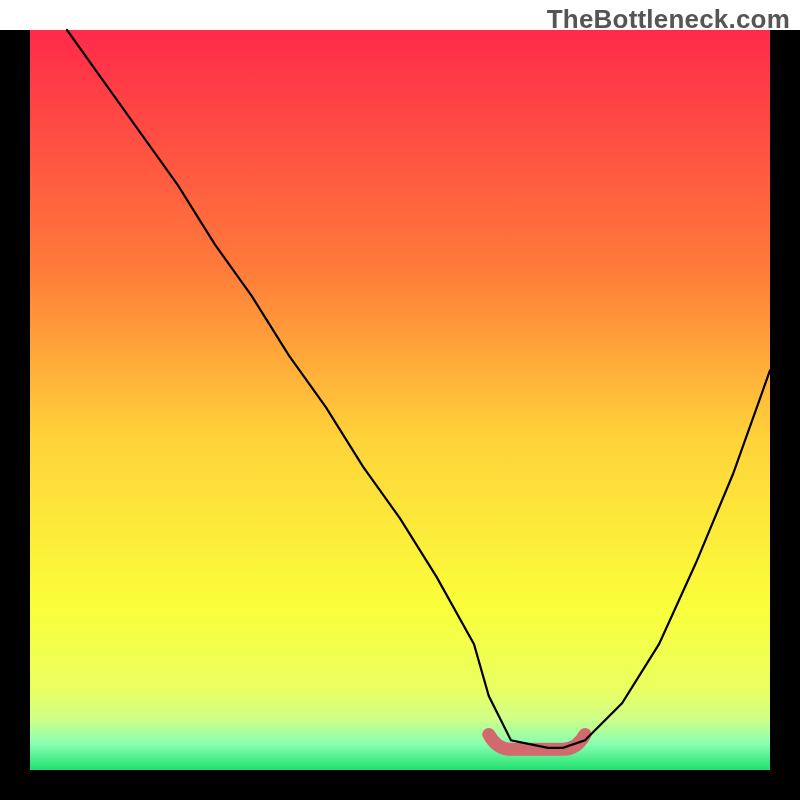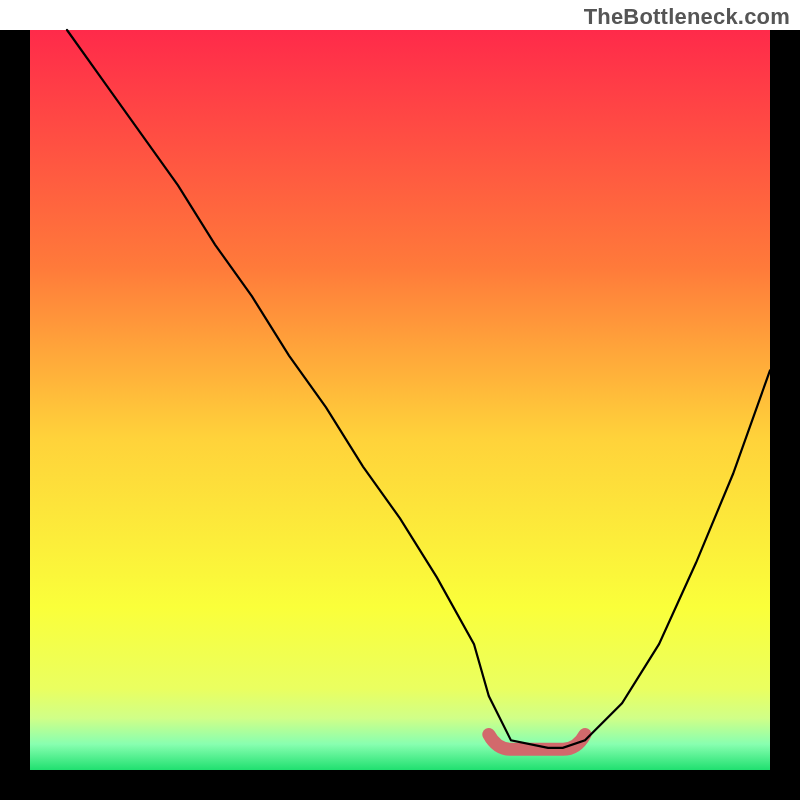--- a/index.html
+++ b/index.html
@@ -8,21 +8,21 @@
     background: #ffffff;
     width: 800px;
     height: 800px;
     position: relative;
     font-family: Arial, Helvetica, sans-serif;
   }
   .watermark {
     position: absolute;
     top: 4px;
     right: 10px;
-    font-size: 22px;
+    font-size: 26px;
     font-weight: 600;
     color: #555555;
     letter-spacing: 0.2px;
   }
   svg {
     display: block;
   }
 </style>
 </head>
 <body>

